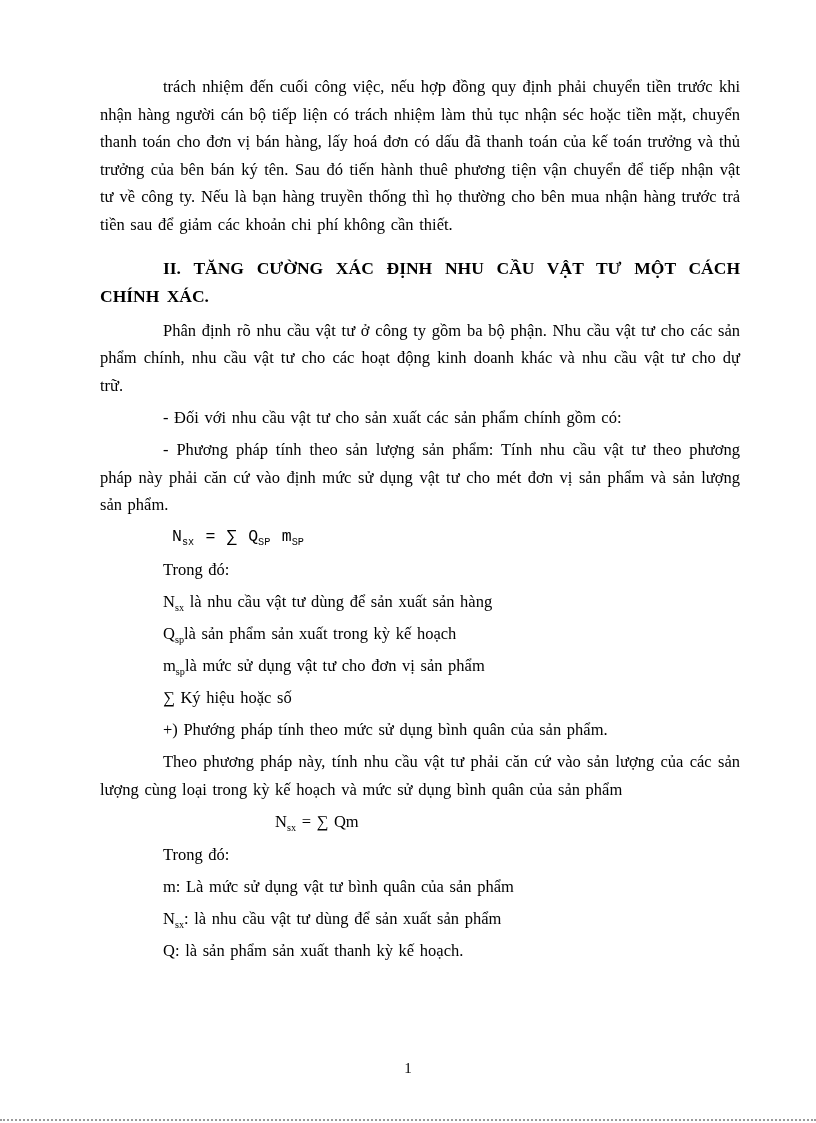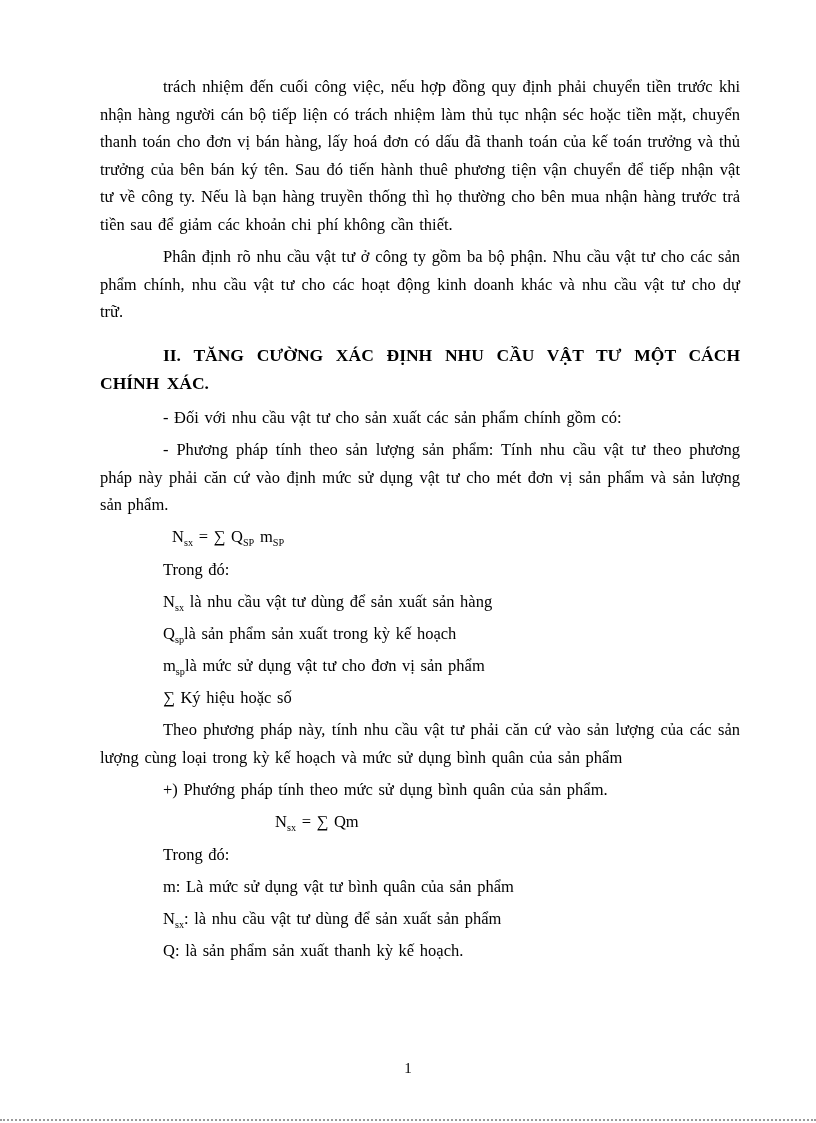--- a/index.html
+++ b/index.html
@@ -33,20 +33,21 @@
     line-height: 28px;
     margin-top: 15px;
     margin-bottom: 7px;
     word-spacing: 3px;
   }
   .para.formula {
     text-align: left;
     text-indent: 72px;
     margin-top: 1px;
     margin-bottom: 5px;
+    font-family: Liberation Mono, monospace;
   }
   .para.formula2 {
     text-align: left;
     text-indent: 175px;
     margin-top: 1px;
     margin-bottom: 5px;
   }
   sub.subscript {
     font-size: 0.62em;
     line-height: 0;
@@ -67,32 +68,32 @@
     height: 0;
     border-top: 2px dotted #9a9a9a;
   }
 </style>
 </head>
 <body>
 
 <div class="page">
   <div class="doc-body">
       <p class="para body"><span>trách nhiệm đến cuối công việc, nếu hợp đồng quy định phải chuyển tiền trước khi nhận hàng người cán bộ tiếp liện có trách nhiệm làm thủ tục nhận séc hoặc tiền mặt, chuyển thanh toán cho đơn vị bán hàng, lấy hoá đơn có dấu đã thanh toán của kế toán trưởng và thủ trưởng của bên bán ký tên. Sau đó tiến hành thuê phương tiện vận chuyển để tiếp nhận vật tư về công ty. Nếu là bạn hàng truyền thống thì họ thường cho bên mua nhận hàng trước trả tiền sau để giảm các khoản chi phí không cần thiết.</span></p>
+      <p class="para heading"><span>II. TĂNG CƯỜNG XÁC ĐỊNH NHU CẦU VẬT TƯ MỘT CÁCH CHÍNH XÁC.</span></p>
       <p class="para body"><span>Phân định rõ nhu cầu vật tư ở công ty gồm ba bộ phận. Nhu cầu vật tư cho các sản phẩm chính, nhu cầu vật tư cho các hoạt động kinh doanh khác và nhu cầu vật tư cho dự trữ.</span></p>
-      <p class="para heading"><span>II. TĂNG CƯỜNG XÁC ĐỊNH NHU CẦU VẬT TƯ MỘT CÁCH CHÍNH XÁC.</span></p>
       <p class="para body"><span>- Đối với nhu cầu vật tư cho sản xuất các sản phẩm chính gồm có:</span></p>
       <p class="para body"><span>- Phương pháp tính theo sản lượng sản phẩm: Tính nhu cầu vật tư theo phương pháp này phải căn cứ vào định mức sử dụng vật tư cho mét đơn vị sản phẩm và sản lượng sản phẩm.</span></p>
       <p class="para formula"><span>N</span><sub class="subscript">sx</sub><span> = ∑ Q</span><sub class="subscript">SP</sub><span> m</span><sub class="subscript">SP</sub></p>
       <p class="para body"><span>Trong đó:</span></p>
       <p class="para body"><span>N</span><sub class="subscript">sx</sub><span> là nhu cầu vật tư dùng để sản xuất sản hàng</span></p>
       <p class="para body"><span>Q</span><sub class="subscript">sp</sub><span>là sản phẩm sản xuất trong kỳ kế hoạch</span></p>
       <p class="para body"><span>m</span><sub class="subscript">sp</sub><span>là mức sử dụng vật tư cho đơn vị sản phẩm</span></p>
       <p class="para body"><span>∑ Ký hiệu hoặc số</span></p>
+      <p class="para body"><span>+) Phướng pháp tính theo mức sử dụng bình quân của sản phẩm.</span></p>
       <p class="para body"><span>Theo phương pháp này, tính nhu cầu vật tư phải căn cứ vào sản lượng của các sản lượng cùng loại trong kỳ kế hoạch và mức sử dụng bình quân của sản phẩm</span></p>
-      <p class="para body"><span>+) Phướng pháp tính theo mức sử dụng bình quân của sản phẩm.</span></p>
       <p class="para formula2"><span>N</span><sub class="subscript">sx</sub><span> = ∑ Qm</span></p>
       <p class="para body"><span>Trong đó:</span></p>
       <p class="para body"><span>m: Là mức sử dụng vật tư bình quân của sản phẩm</span></p>
       <p class="para body"><span>N</span><sub class="subscript">sx</sub><span>: là nhu cầu vật tư dùng để sản xuất sản phẩm</span></p>
       <p class="para body"><span>Q: là sản phẩm sản xuất thanh kỳ kế hoạch.</span></p>
     </div>
   <div class="page-number">1</div>
   <div class="bottom-dotted-border"></div>
 </div>
 

